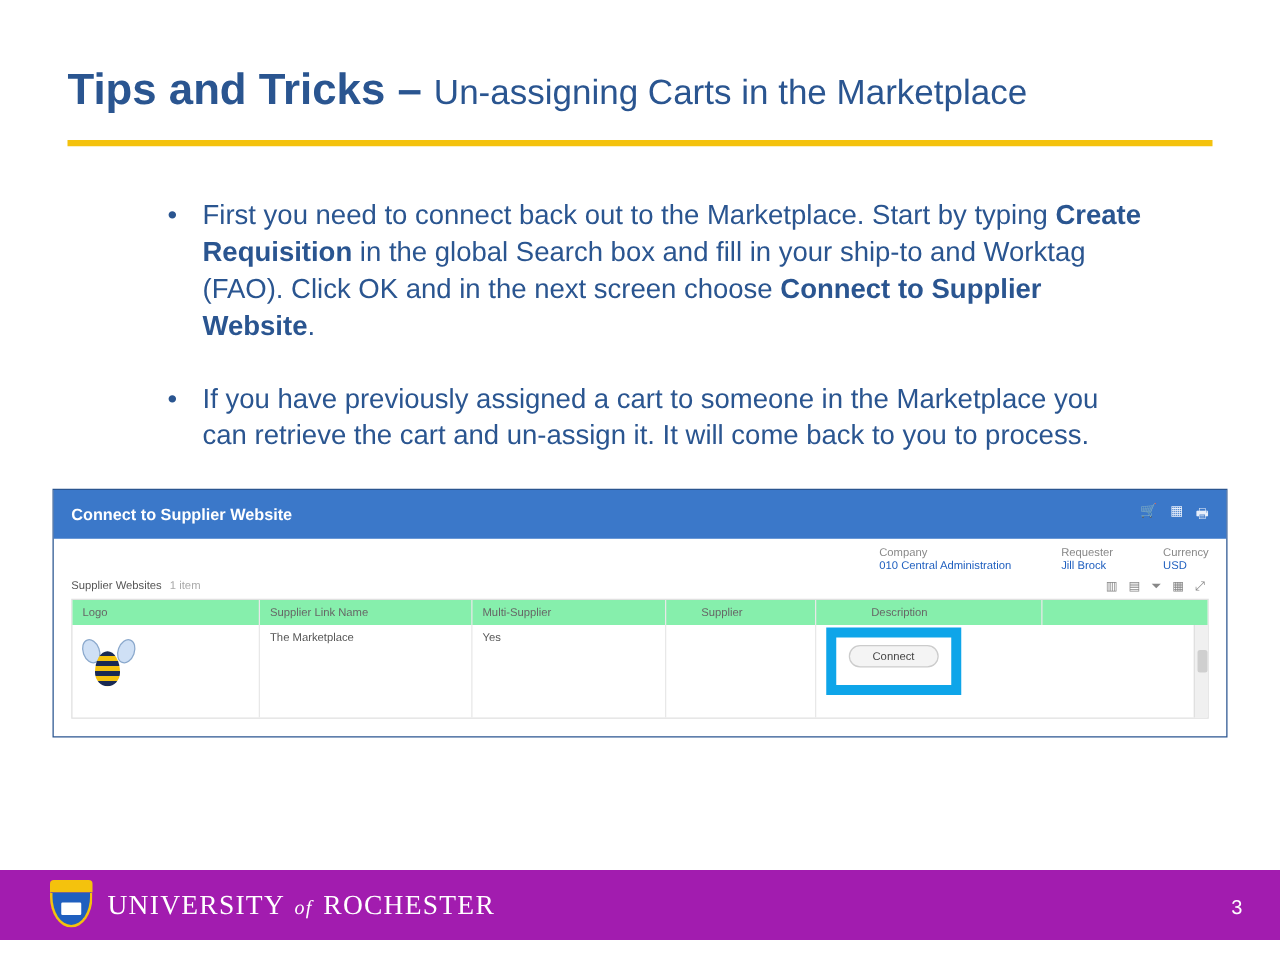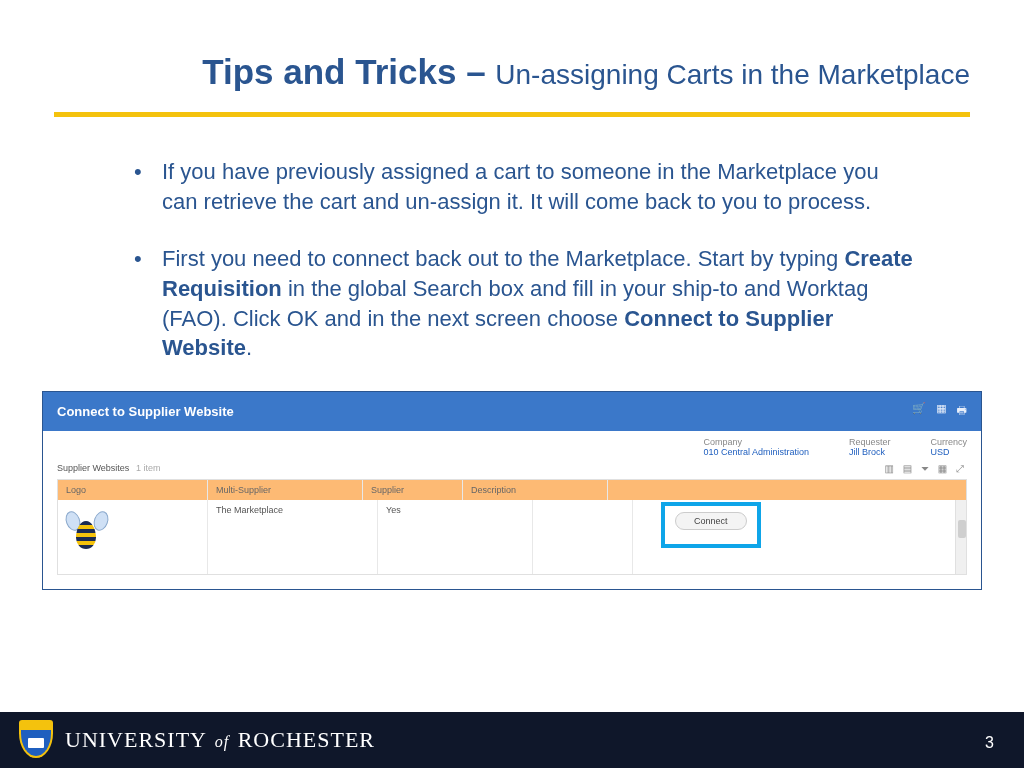--- a/index.html
+++ b/index.html
@@ -11,21 +11,20 @@
     position: relative;
     overflow: hidden;
   }
   .slide {
     width: 100%;
     height: 100%;
     position: relative;
   }
   .title-row {
     padding: 52px 54px 10px 54px;
-    text-align: right;
   }
   .title-main {
     font-size: 35px;
     font-weight: bold;
     color: #2a5590;
     display: inline;
   }
   .title-sub {
     font-size: 28px;
     color: #2a5590;
@@ -102,35 +101,35 @@
     justify-content: space-between;
   }
   .shot-sublabel .count { color: #aaa; margin-left: 4px; }
   .shot-toolbar-right { color: #888; font-size: 10px; letter-spacing: 3px; }
   .shot-table {
     border: 1px solid #e0e0e0;
     margin: 4px 14px 14px 14px;
   }
   .shot-table-head {
     display: flex;
-    background: #fdba74;
+    background: #86efac;
     font-size: 9px;
     color: #666;
     justify-content: space-between;
   }
   .shot-table-head div, .shot-table-row > div {
     padding: 5px 8px;
     border-right: 1px solid #e8e8e8;
   }
   .shot-table-head div:last-child, .shot-table-row > div:last-child { border-right: none; }
   .col-logo { width: 150px; }
   .col-link { width: 170px; }
   .col-multi { width: 155px; }
-  .col-supplier { width: 100px; }
-  .col-desc { width: 145px; }
+  .col-supplier { width: 100px; margin-left: 20px; }
+  .col-desc { width: 145px; margin-left: 36px; }
   .col-action { flex: 1; display: flex; align-items: flex-start; }
   .shot-table-body { display: flex; gap: 32px; }
   .shot-table-row {
     display: flex;
     width: 100%;
     min-height: 74px;
     font-size: 9px;
   }
   .bee {
     width: 42px;
@@ -157,50 +156,49 @@
   .connect-btn {
     margin-top: 0;
     padding: 3px 18px;
     font-size: 9px;
     border: 1px solid #ccc;
     border-radius: 12px;
     background: #f4f4f4;
     color: #444;
   }
   .connect-highlight {
-    border: 4px solid #0ea5e9;
+    border: 8px solid #0ea5e9;
     padding: 6px 10px 14px 10px;
     margin-top: -3px;
-    margin-left: 20px;
   }
   .scrollbar {
     width: 12px;
     background: #f0f0f0;
     border-left: 1px solid #e0e0e0;
     position: relative;
   }
   .scrollbar-thumb {
     position: absolute;
     top: 20px; left: 2px;
     width: 8px; height: 18px;
     background: #cfcfcf;
     border-radius: 2px;
   }
 
   
   .footer {
     position: absolute;
-    bottom: 0;
+    bottom: 16px;
     left: 0;
     width: 100%;
     height: 56px;
-    background: #0f172a;
-    display: flex;
-    align-items: center;
-    padding: 0 19px;
+    background: #a21caf;
+    display: flex;
+    align-items: center;
+    padding: 0 40px;
     color: #fff;
   }
   .footer-logo {
     display: flex;
     align-items: center;
     gap: 12px;
   }
   .shield {
     width: 34px;
     height: 40px;
@@ -252,24 +250,24 @@
 <div class="slide">
 
   <div class="title-row">
     <span class="title-main">Tips and Tricks – </span><span class="title-sub">Un-assigning Carts in the Marketplace</span>
   </div>
   <div class="yellow-bar"></div>
 
   <div class="body-text">
     <ul>
       <li>
-        <span>If you have previously assigned a cart to someone in the Marketplace you can retrieve the cart and un-assign it.  It will come back to you to process.</span>
+        <span>First you need to connect back out to the Marketplace.  Start by typing </span><span class="bold">Create Requisition</span><span> in the global Search box and fill in your ship-to and Worktag (FAO).  Click OK and in the next screen choose </span><span class="bold">Connect to Supplier Website</span><span>.</span>
       </li>
       <li>
-        <span>First you need to connect back out to the Marketplace.  Start by typing </span><span class="bold">Create Requisition</span><span> in the global Search box and fill in your ship-to and Worktag (FAO).  Click OK and in the next screen choose </span><span class="bold">Connect to Supplier Website</span><span>.</span>
+        <span>If you have previously assigned a cart to someone in the Marketplace you can retrieve the cart and un-assign it.  It will come back to you to process.</span>
       </li>
     </ul>
   </div>
 
   <div class="shot">
     <div class="shot-header">
       <span class="shot-header-title">Connect to Supplier Website</span>
       <span class="shot-header-icons">
         <span>🛒</span>
         <span>▦</span>
@@ -296,20 +294,21 @@
       <div>
         <span>Supplier Websites</span>
         <span class="count">1 item</span>
       </div>
       <div class="shot-toolbar-right">▥ ▤ ⏷ ▦ ⤢</div>
     </div>
 
     <div class="shot-table">
       <div class="shot-table-head">
         <div class="col-logo">Logo</div>
+        <div class="col-link">Supplier Link Name</div>
         <div class="col-multi">Multi-Supplier</div>
         <div class="col-supplier">Supplier</div>
         <div class="col-desc">Description</div>
         <div class="col-action"></div>
       </div>
       <div class="shot-table-body">
         <div class="shot-table-row">
           <div class="col-logo">
             <div class="bee">
               <div class="bee-wing-l"></div>

